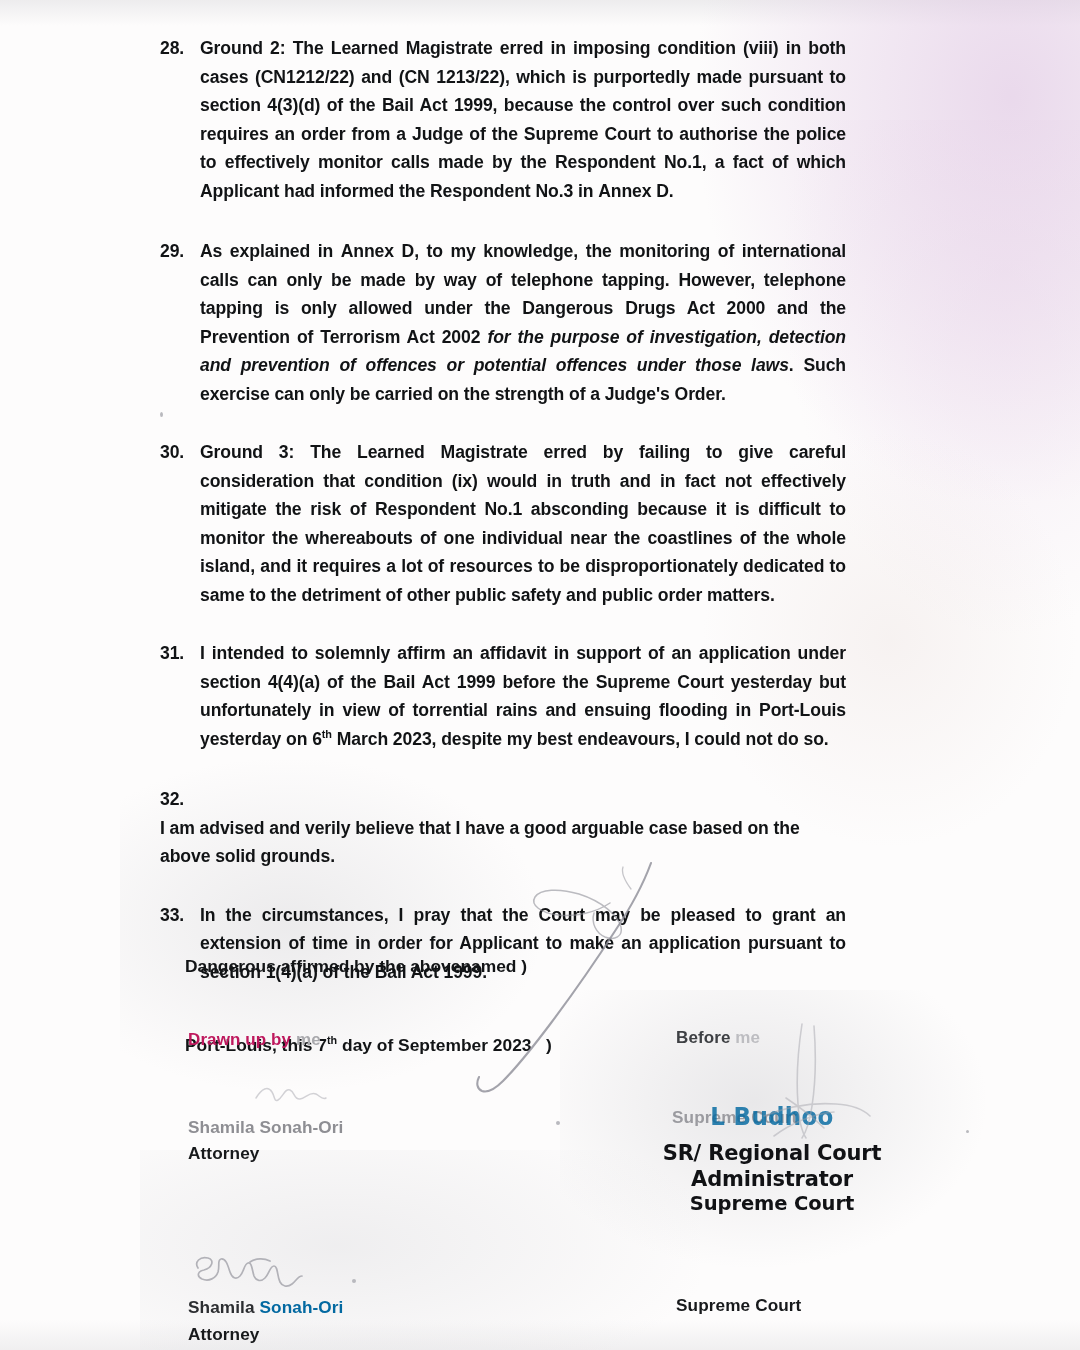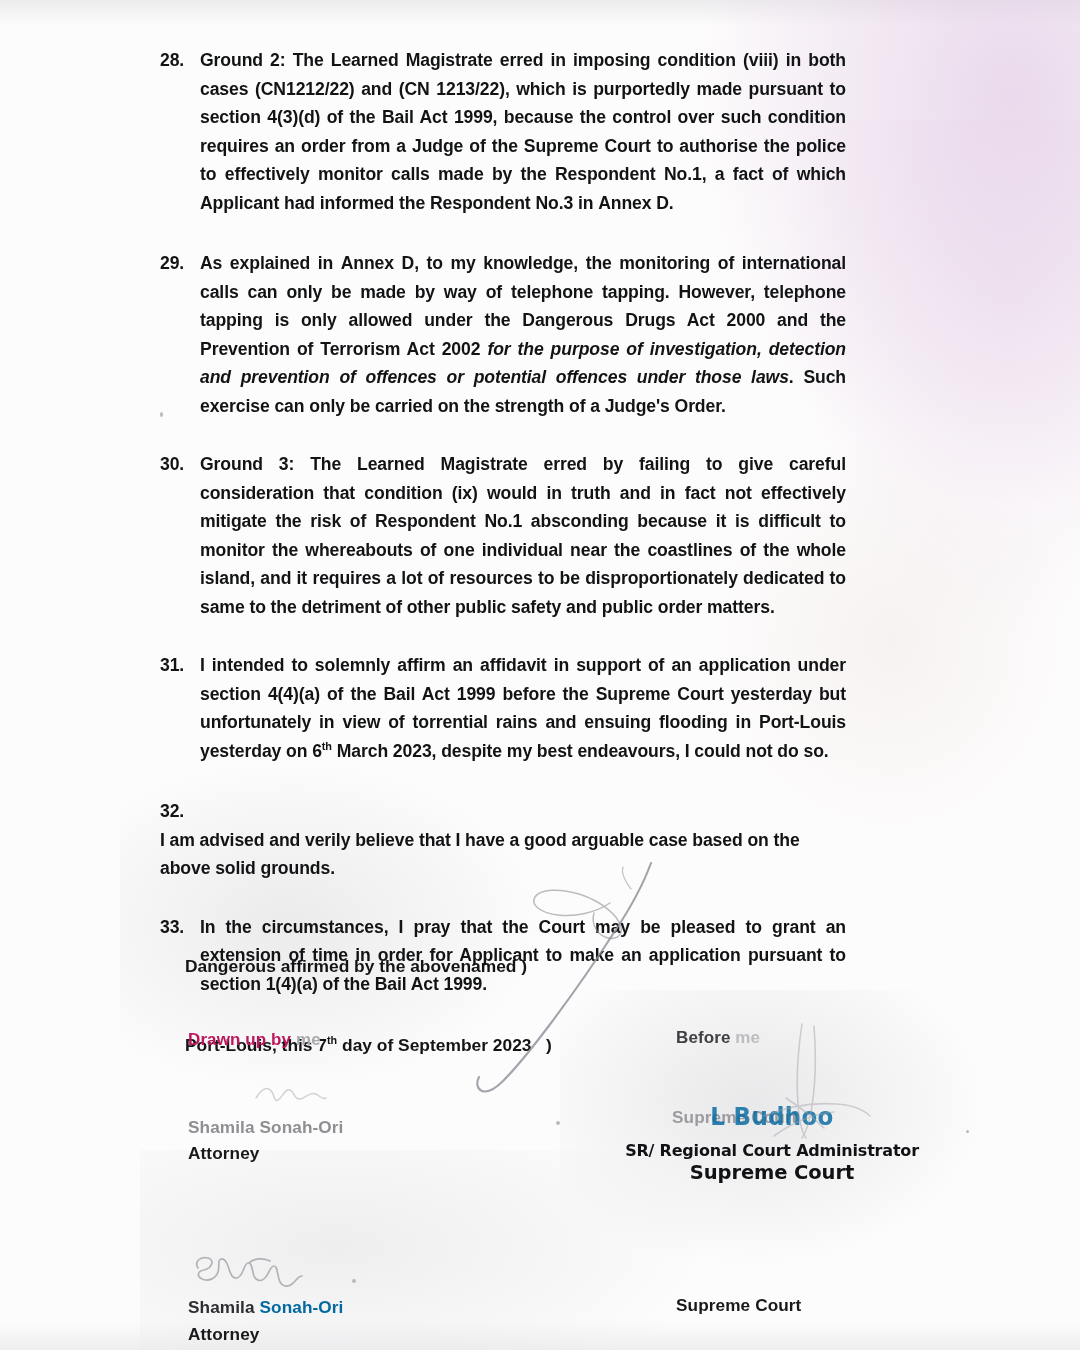--- a/index.html
+++ b/index.html
@@ -70,21 +70,21 @@
   }
   .edge-bottom {
     position: absolute; bottom: 0; left: 0; right: 0; height: 30px;
     background: linear-gradient(to top, rgba(186,186,192,0.20), rgba(255,255,255,0));
     pointer-events: none;
   }
 
   
   #content {
     position: absolute;
-    top: 12px; left: 0;
+    top: 0; left: 0;
     width: 956px;
     padding: 34px 110px 0 160px;
     z-index: 5;
   }
 
   .para {
     display: flex;
     align-items: flex-start;
     margin-bottom: 26px;
     color: #111315;
@@ -191,21 +191,21 @@
   #stamp .stamp-name {
     font-size: 23px;
     font-weight: 700;
     letter-spacing: 0.3px;
     color: #0369a1;
     transform: scaleY(1.04);
     opacity: 0.82;
     margin-bottom: 11px;
   }
   #stamp .stamp-role {
-    font-size: 16px;
+    font-size: 21px;
     font-weight: 700;
     letter-spacing: -0.2px;
     line-height: 1.22;
   }
   #stamp .stamp-court {
     font-size: 19.5px;
     font-weight: 700;
     letter-spacing: -0.1px;
     line-height: 1.22;
   }

